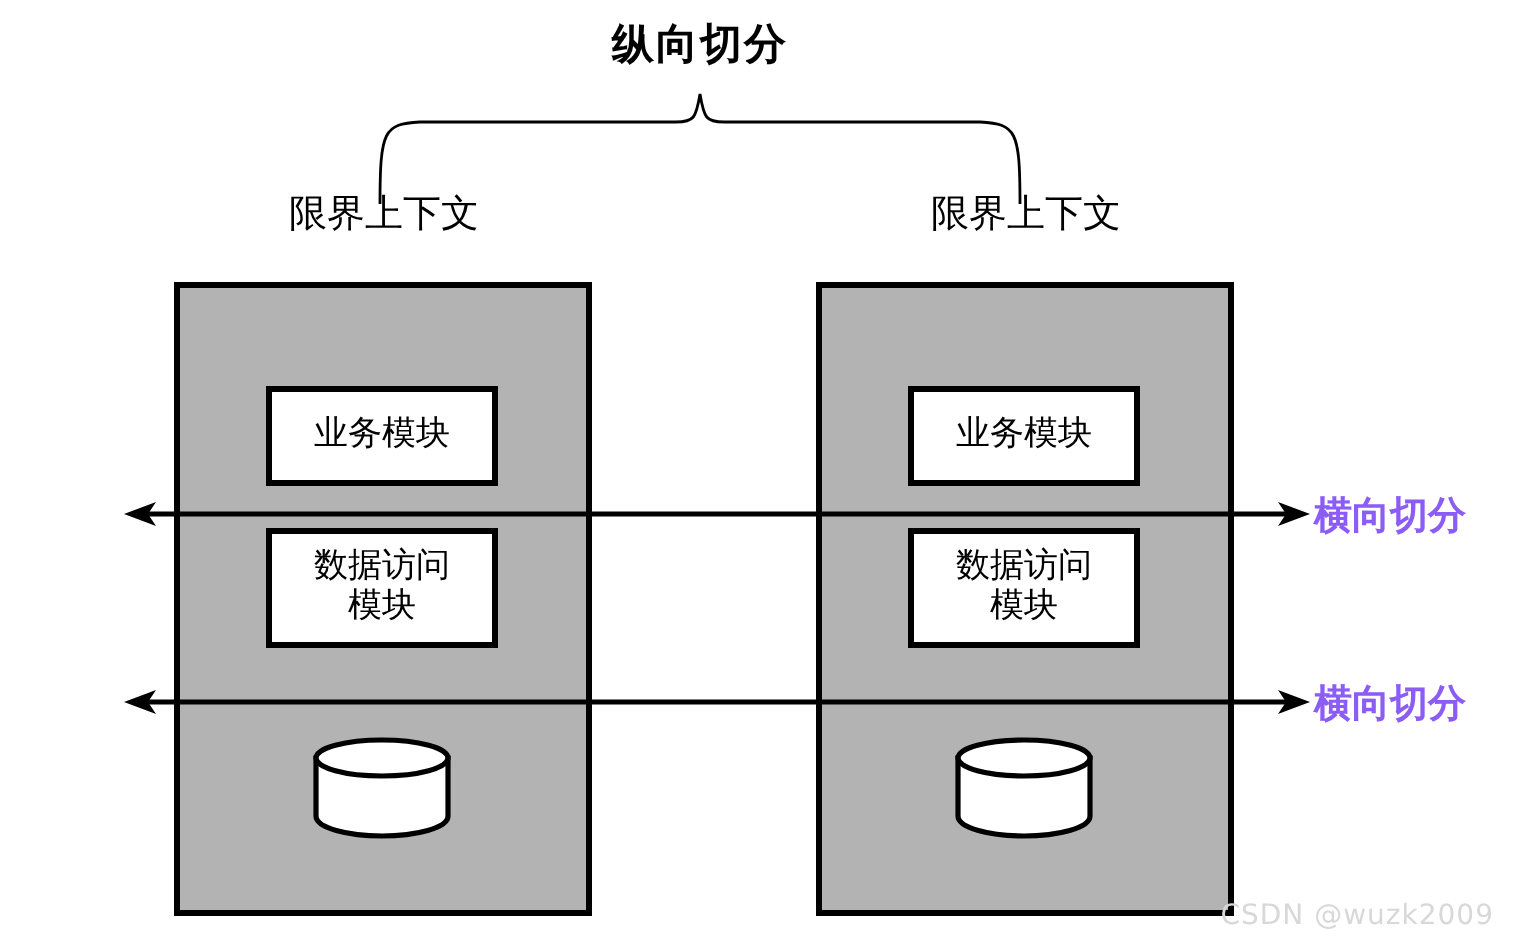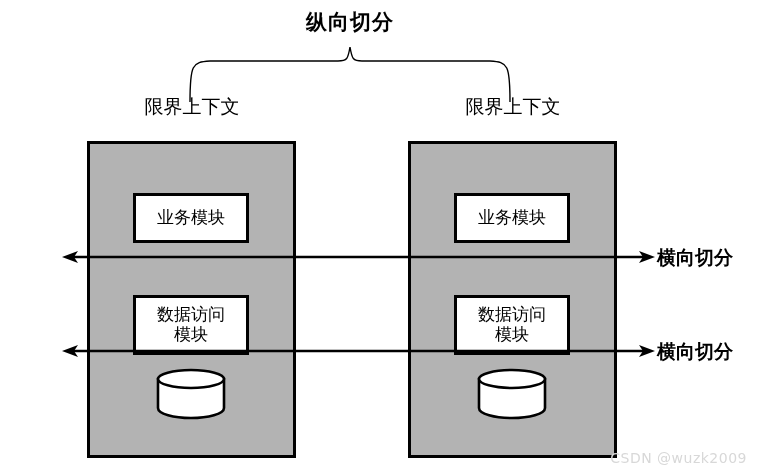--- a/index.html
+++ b/index.html
@@ -63,40 +63,40 @@
     display: flex;
     align-items: center;
     justify-content: center;
     text-align: center;
     font-size: 17px;
     line-height: 1.15;
     color: #000000;
     width: 116px;
   }
   .module-box.biz  { top: 193px; height: 50px; }
-  .module-box.data { top: 295px; height: 60px; }
+  .module-box.data { top: 264px; height: 60px; }
   .module-box.col-left  { left: 133px; }
   .module-box.col-right { left: 454px; }
 
   
   .db-cyl { }
   .db-cyl.col-left  { left: 153px; top: 367px; }
   .db-cyl.col-right { left: 474px; top: 367px; }
 
   
   .h-arrow { left: 60px; width: 597px; height: 20px; }
   .h-arrow.one { top: 247px; }
   .h-arrow.two { top: 341px; }
 
   
   .split-label {
     left: 657px;
     font-size: 19px;
     font-weight: bold;
-    color: #000000;
+    color: #8b5cf6;
     white-space: nowrap;
   }
   .split-label.one { top: 245px; }
   .split-label.two { top: 339px; }
 
   
   .watermark {
     right: 10px;
     bottom: 6px;
     font-size: 14px;

